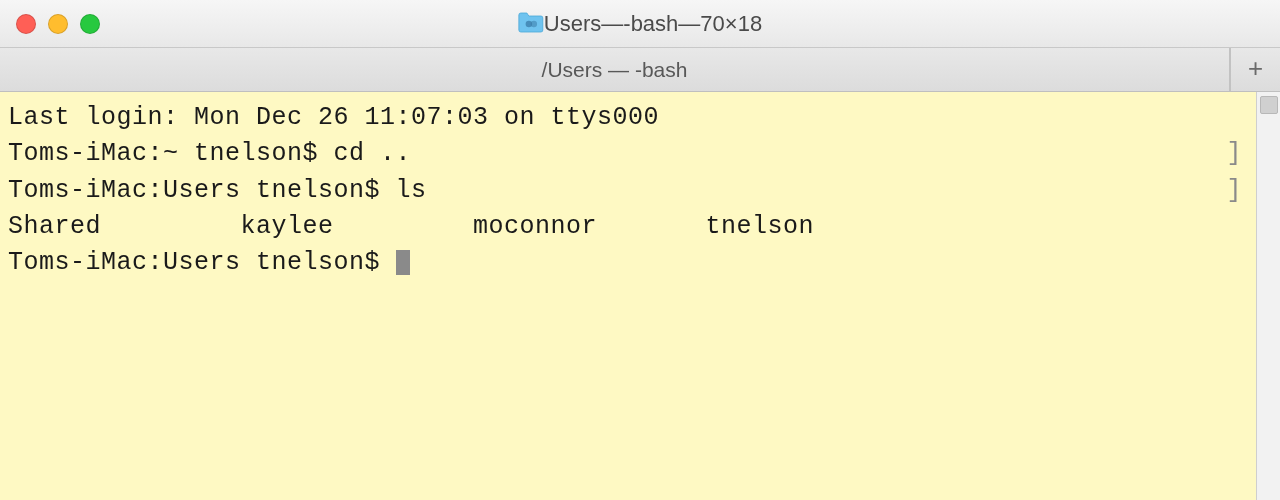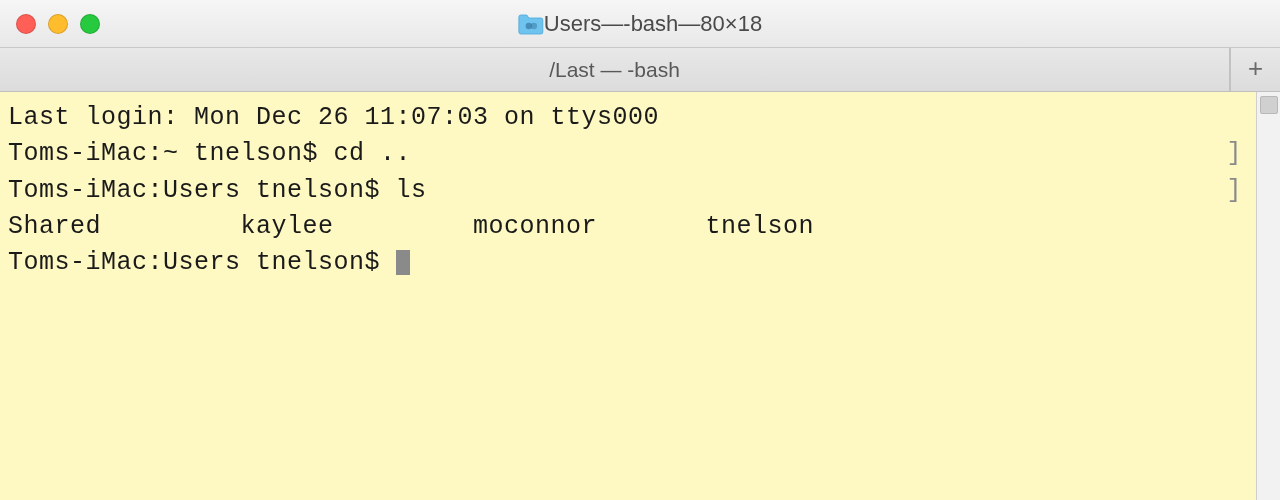--- a/index.html
+++ b/index.html
@@ -31,21 +31,20 @@
     border: 1px solid rgba(0,0,0,0.15);
   }
   .tl.red { background: #ff5f56; }
   .tl.yellow { background: #ffbd2e; }
   .tl.green { background: #27c93f; }
   .title-center {
     position: absolute;
     left: 50%;
     transform: translateX(-50%);
     display: flex;
-    align-items: center;
     gap: 0;
     font-family: -apple-system, "Helvetica Neue", Arial, sans-serif;
     font-size: 22px;
     color: #4a4a4a;
   }
   .folder-icon {
     width: 26px;
     height: 22px;
     display: inline-block;
     vertical-align: middle;
@@ -138,27 +137,27 @@
       <svg viewBox="0 0 26 22" width="26" height="22">
         <path d="M1 4 Q1 2 3 2 L9 2 L11 5 L23 5 Q25 5 25 7 L25 19 Q25 21 23 21 L3 21 Q1 21 1 19 Z" fill="#6fc3ef" stroke="#4aa8d8" stroke-width="0.8"></path>
         <circle cx="11" cy="13" r="3.2" fill="#3a7ba8" opacity="0.75"></circle>
         <circle cx="16" cy="13" r="3.2" fill="#3a7ba8" opacity="0.55"></circle>
       </svg>
     </span>
     <span>Users</span>
     <span>—</span>
     <span>-bash</span>
     <span>—</span>
-    <span>80×18</span>
+    <span>70×18</span>
   </div>
 </div>
 
 <div class="tabbar">
   <div class="tab">
-    <span>/Last</span>
+    <span>/Users</span>
     <span>&nbsp;—&nbsp;</span>
     <span>-bash</span>
   </div>
   <div class="tab-plus">
     <span>+</span>
   </div>
 </div>
 
 <div class="content-wrap">
   <div class="terminal"><span class="line"><span>Last login: Mon Dec 26 11:07:03 on ttys000</span></span><span class="line"><span class="bracket-right">]</span><span>Toms-iMac:~ tnelson$ </span><span>cd ..</span></span><span class="line"><span class="bracket-right">]</span><span>Toms-iMac:Users tnelson$ </span><span>ls</span></span><span class="line"><span>Shared         kaylee         moconnor       tnelson</span></span><span class="line"><span>Toms-iMac:Users tnelson$ </span><span class="cursor-block"></span></span></div>

